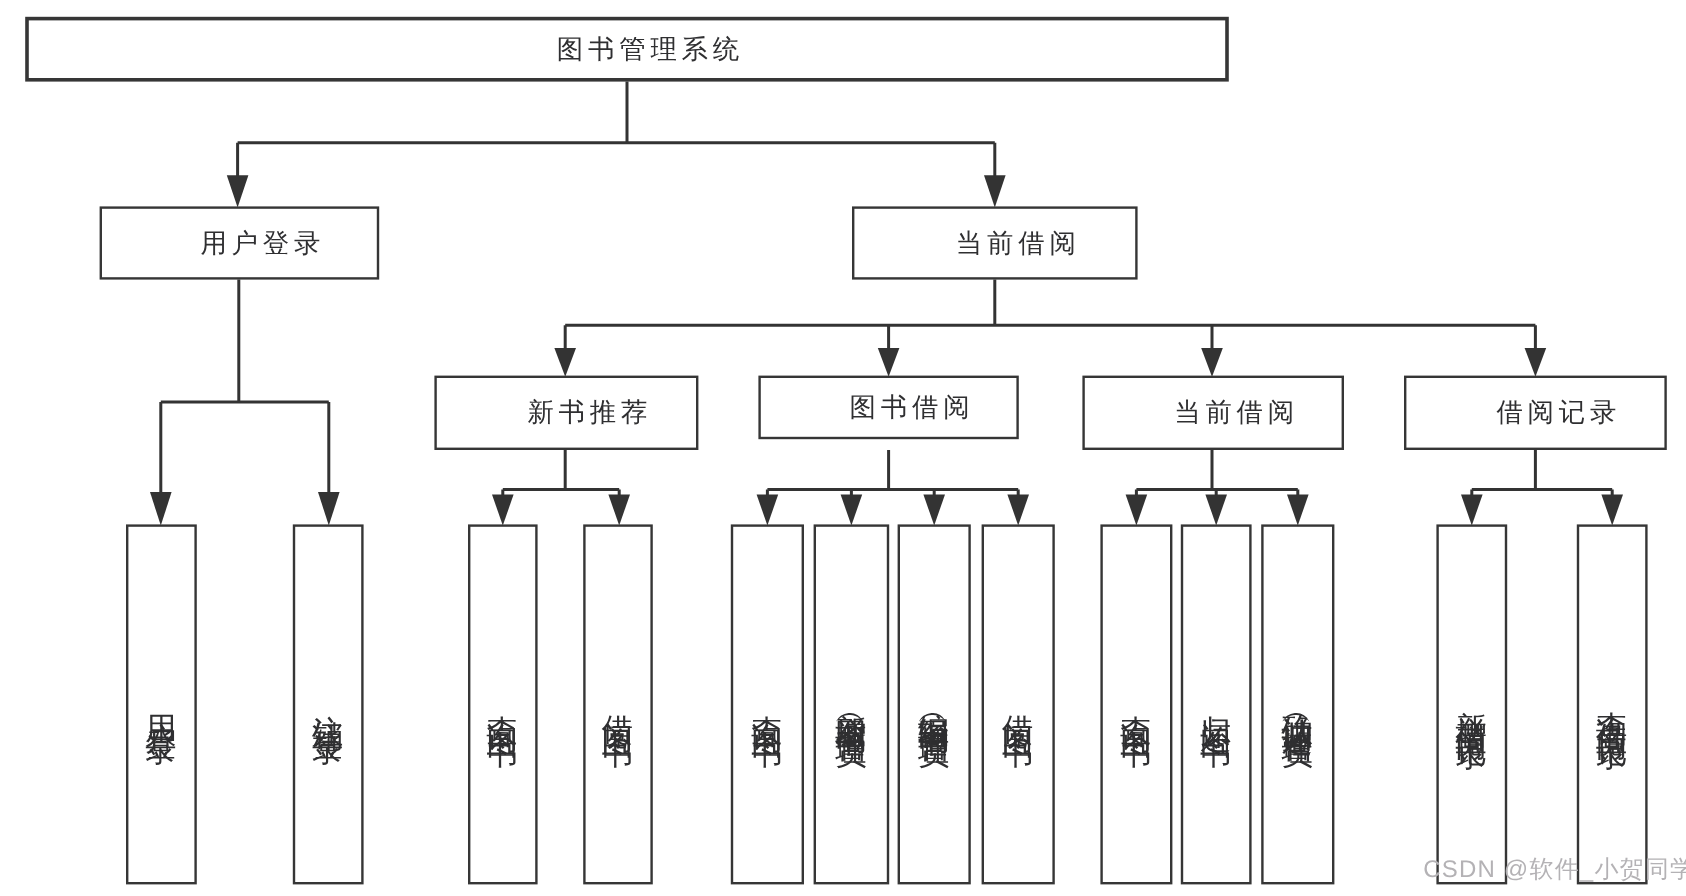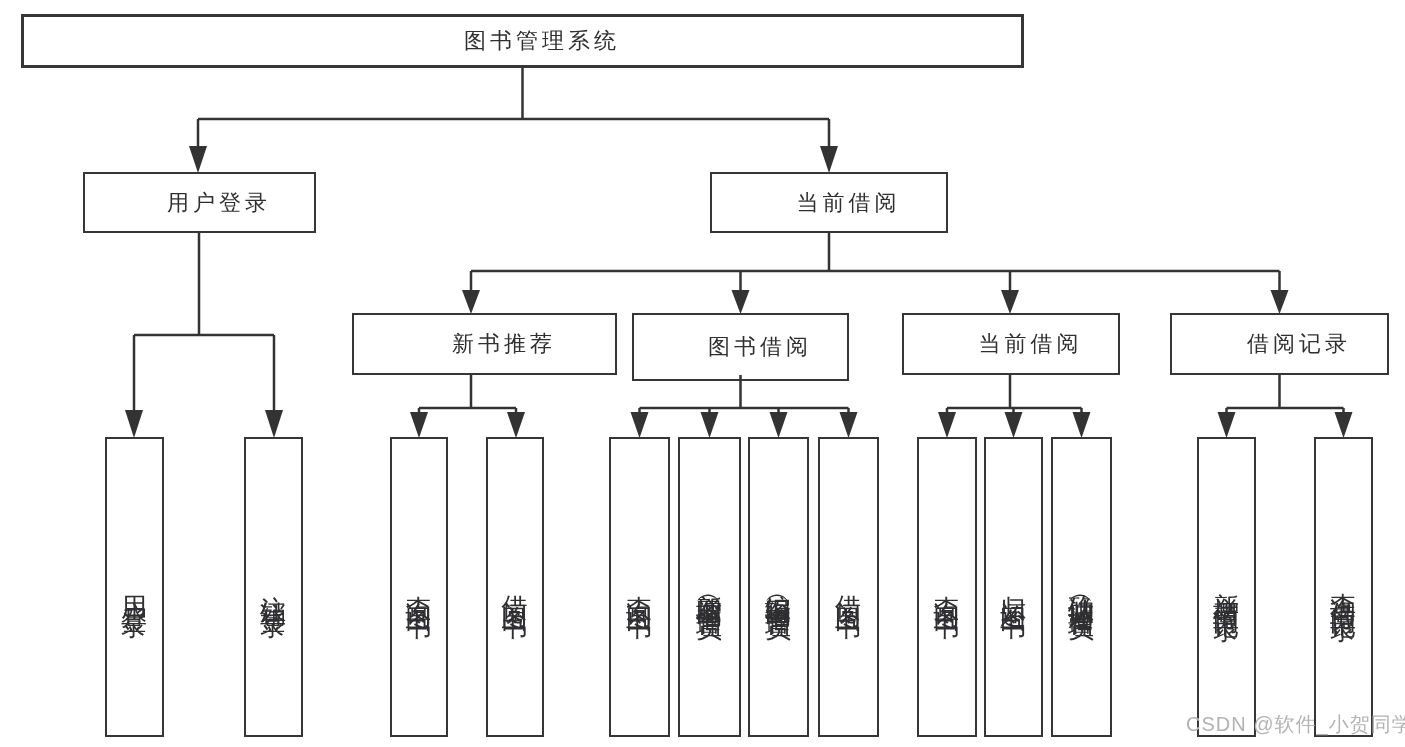--- a/index.html
+++ b/index.html
@@ -75,24 +75,24 @@
     <span>图书管理系统</span>
   </div>
 
   <div class="hbox" style="left:83px; top:172px; width:233px; height:61px;">
     <span>用户登录</span>
   </div>
   <div class="hbox" style="left:710px; top:172px; width:238px; height:61px;">
     <span>当前借阅</span>
   </div>
 
-  <div class="hbox" style="left:352px; top:313px; width:265px; height:62px;">
+  <div class="hbox" style="left:362px; top:313px; width:220px; height:62px;">
     <span>新书推荐</span>
   </div>
-  <div class="hbox" style="left:632px; top:313px; width:217px; height:68px;">
+  <div class="hbox" style="left:632px; top:313px; width:217px; height:53px;">
     <span>图书借阅</span>
   </div>
   <div class="hbox" style="left:902px; top:313px; width:218px; height:62px;">
     <span>当前借阅</span>
   </div>
   <div class="hbox" style="left:1170px; top:313px; width:219px; height:62px;text-align:right;">
     <span>借阅记录</span>
   </div>
 
   <div class="leaf" style="left:105px; width:59px;">

